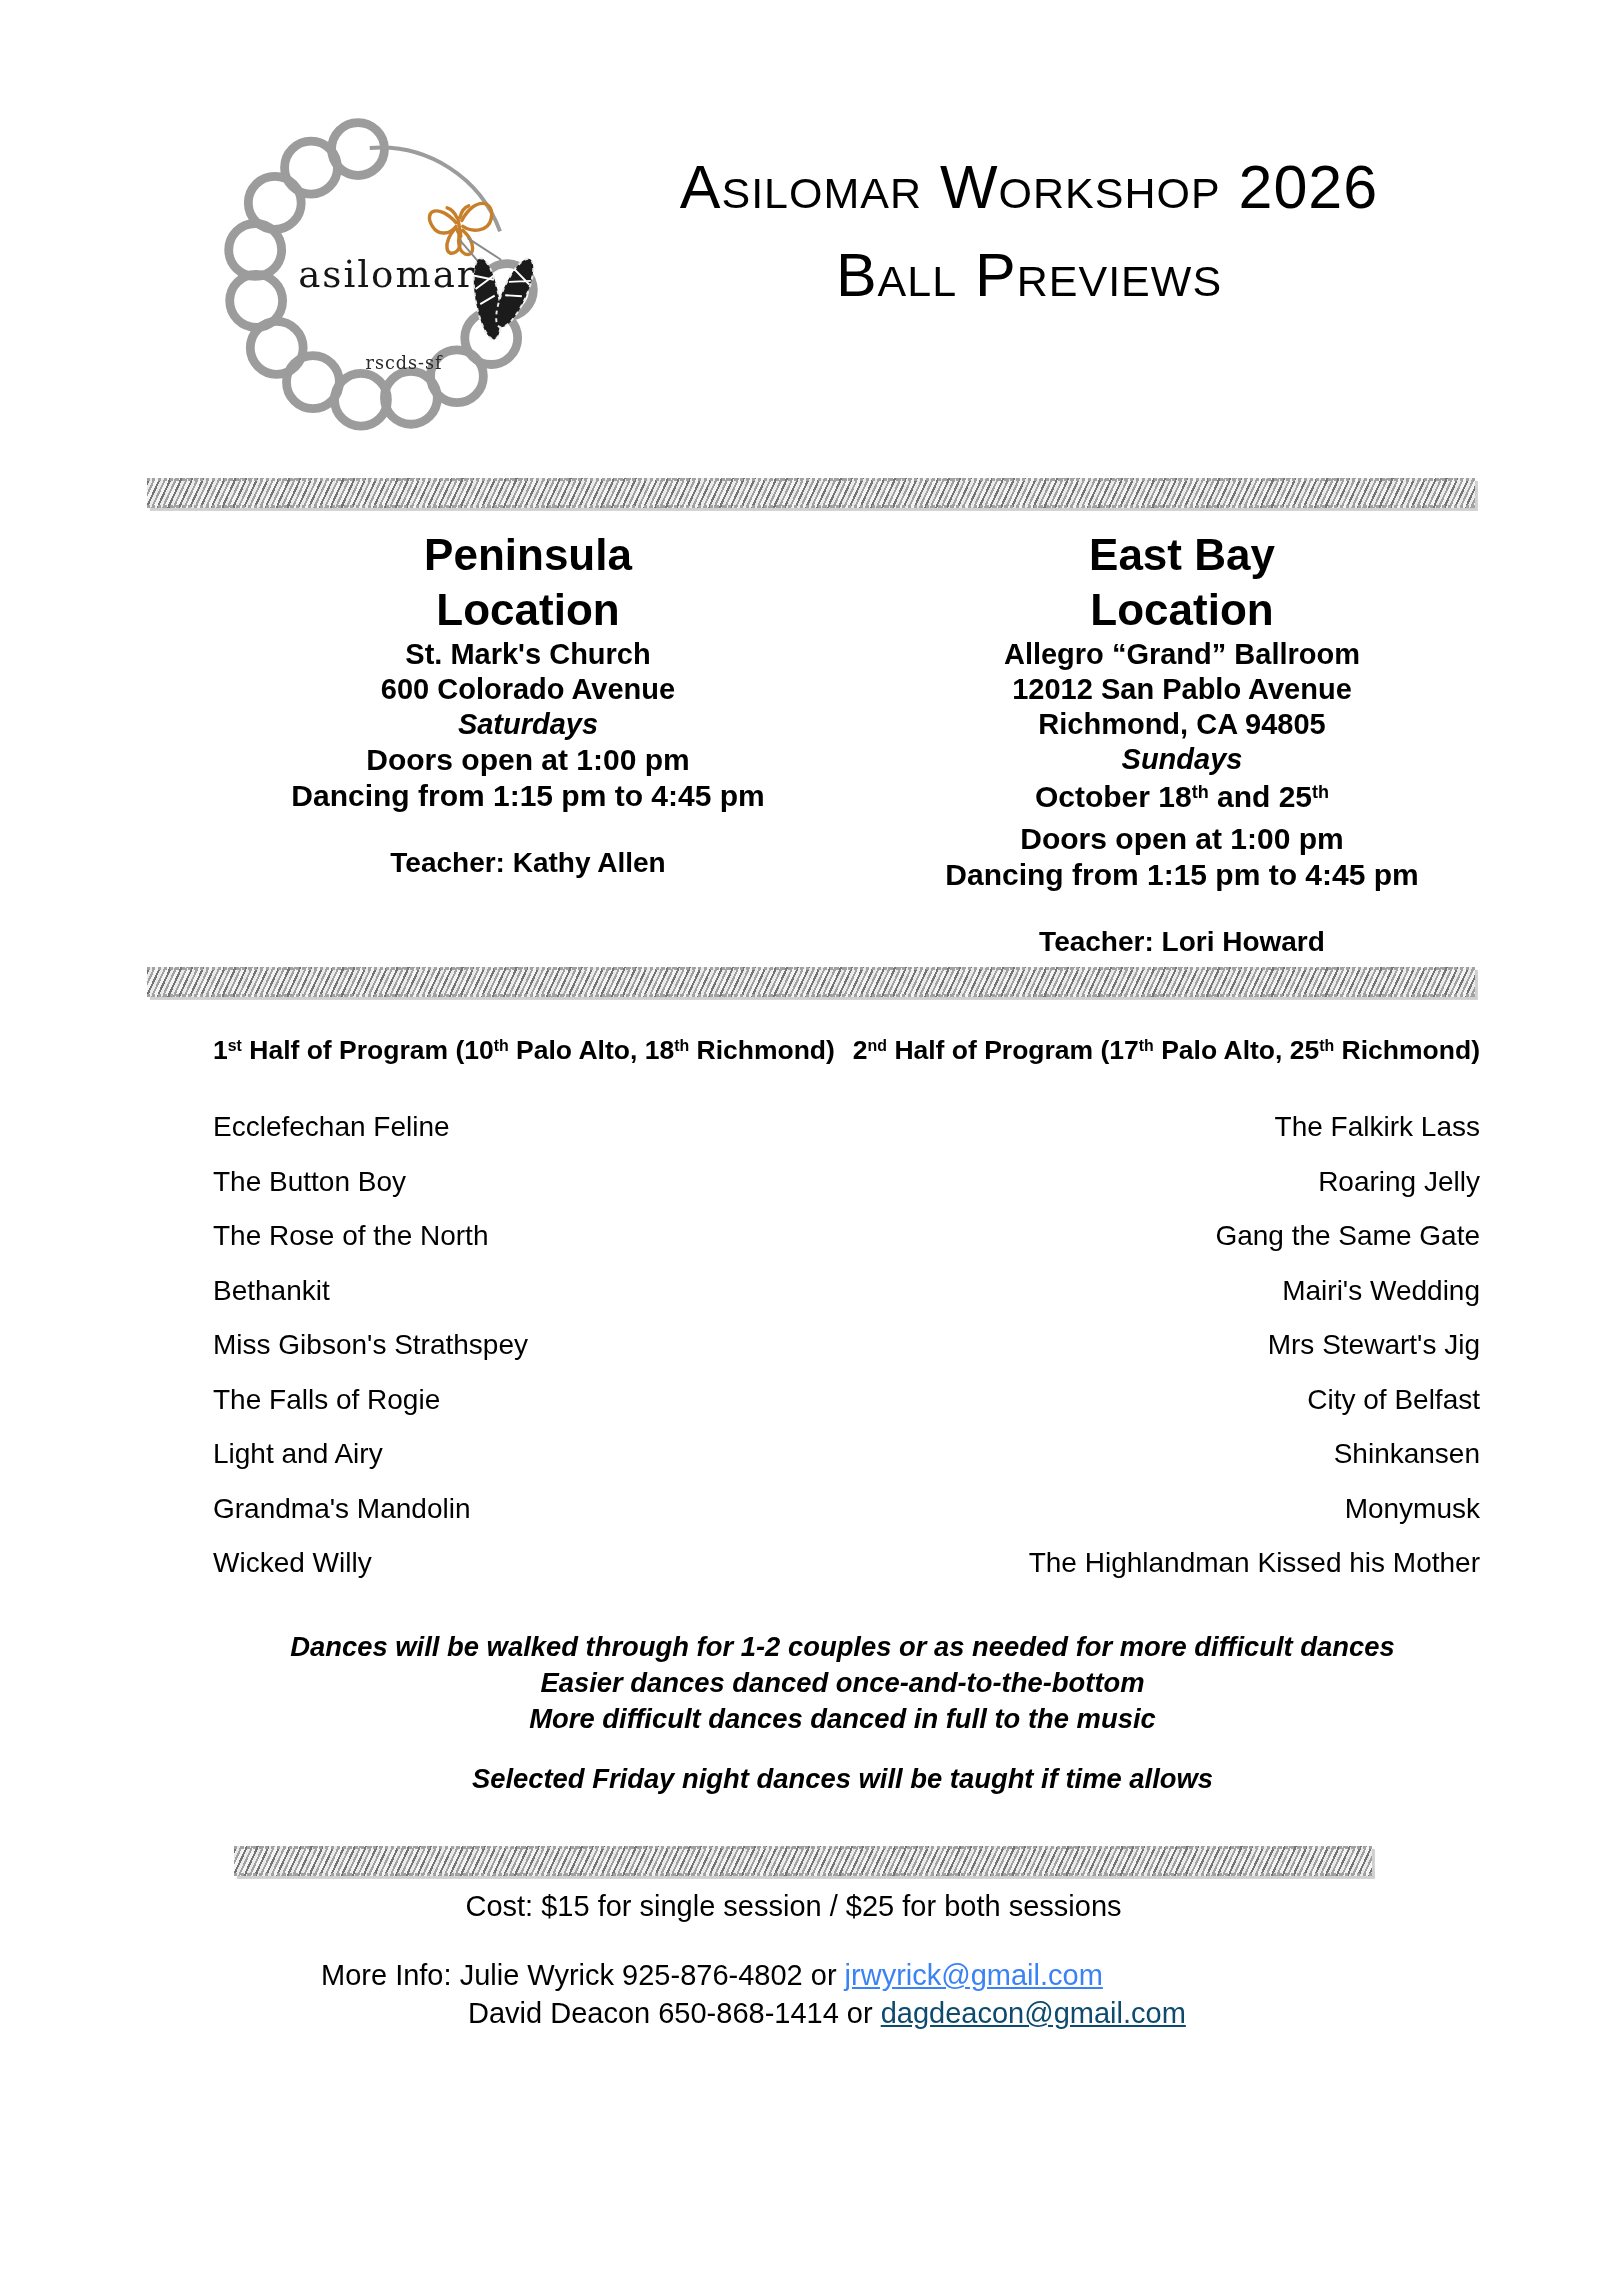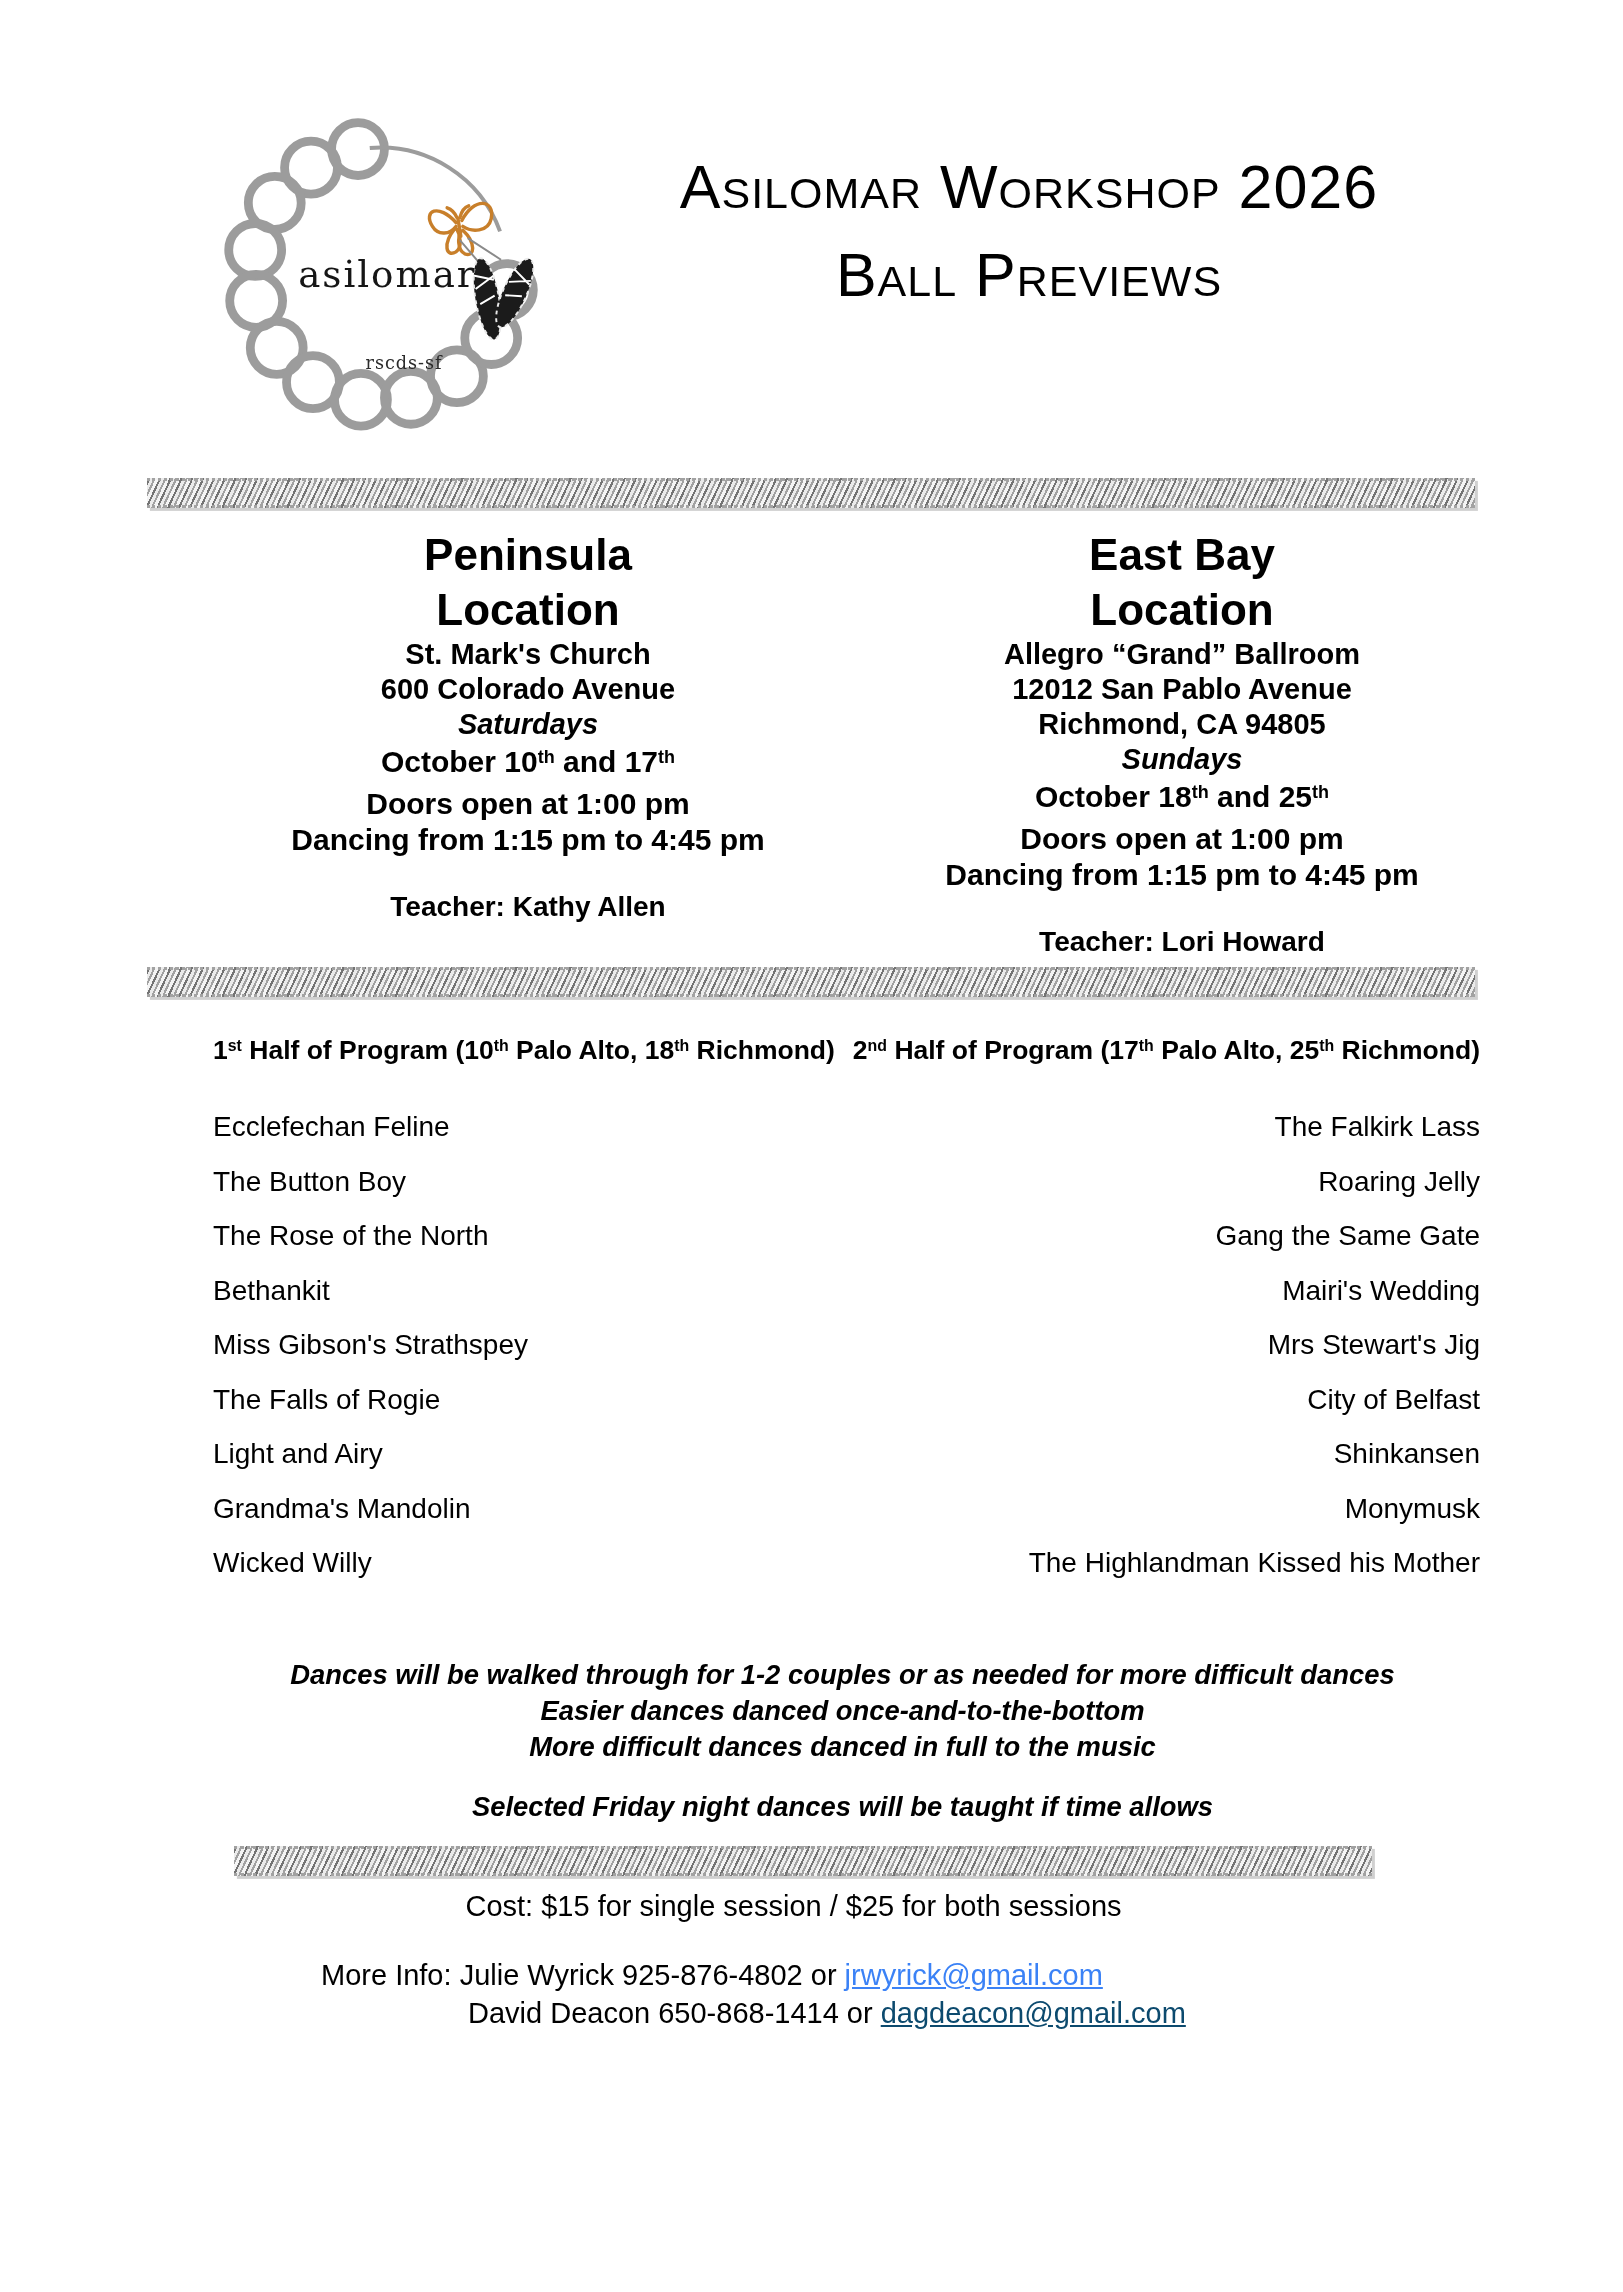--- a/index.html
+++ b/index.html
@@ -57,21 +57,21 @@
   
   .program-col{position:absolute;top:1035px;width:637px;}
   .program-col.first{left:213px;}
   .program-col.second{left:843px;text-align:right;}
   .program-header{font-size:26.5px;line-height:31px;font-weight:bold;margin-bottom:44px;white-space:nowrap;}
   .dance-item{font-size:28px;line-height:28px;margin-bottom:26.5px;white-space:nowrap;}
   
   .notes{
     position:absolute;left:186px;top:1629px;width:1313px;
     text-align:center;font-weight:bold;font-style:italic;
-    font-size:27.4px;line-height:36px;margin-top:28px;
+    font-size:27.4px;line-height:36px;
   }
   .note-gap{margin-top:23.5px;}
   
   .cost-line{
     position:absolute;left:127px;top:1888px;width:1333px;
     text-align:center;font-size:29px;line-height:36px;
   }
   .contact{position:absolute;left:321px;top:1956px;font-size:29px;line-height:38px;}
   .contact-line2{margin-left:147px;}
   .email-link{text-decoration:underline;cursor:pointer;}
@@ -142,21 +142,20 @@
   <div class="locations">
 
     <div class="location-col">
       <div class="loc-name">
         <div>Peninsula</div>
         <div>Location</div>
       </div>
       <div class="loc-line">St. Mark's Church</div>
       <div class="loc-line">600 Colorado Avenue</div>
       <div class="loc-day">Saturdays</div>
-      <div class="loc-dates"><span>October 10</span><span class="sup">th</span><span> and 17</span><span class="sup">th</span></div>
       <div class="loc-time">Doors open at 1:00 pm</div>
       <div class="loc-time">Dancing from 1:15 pm to 4:45 pm</div>
       <div class="loc-teacher">Teacher: Kathy Allen</div>
     </div>
 
     <div class="location-col">
       <div class="loc-name">
         <div>East Bay</div>
         <div>Location</div>
       </div>

